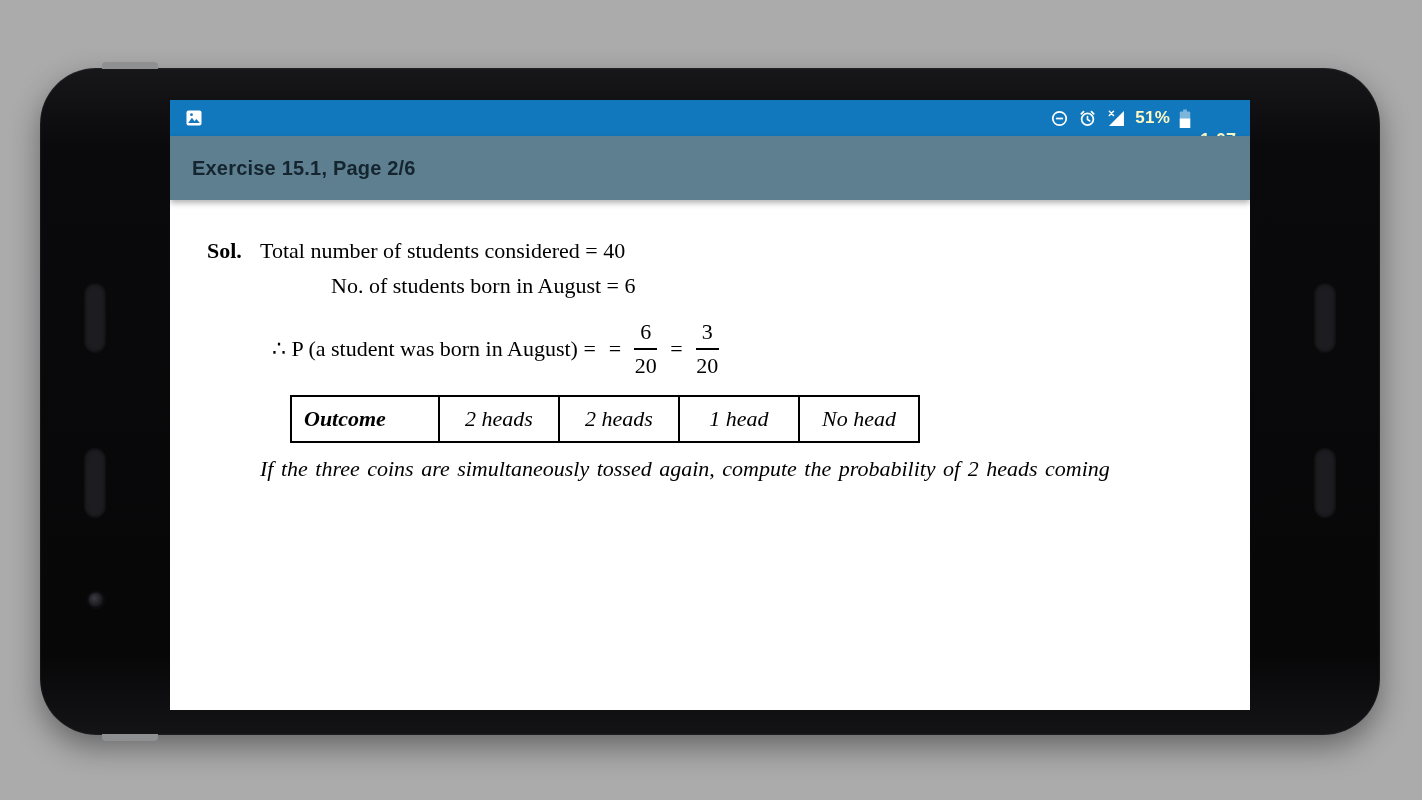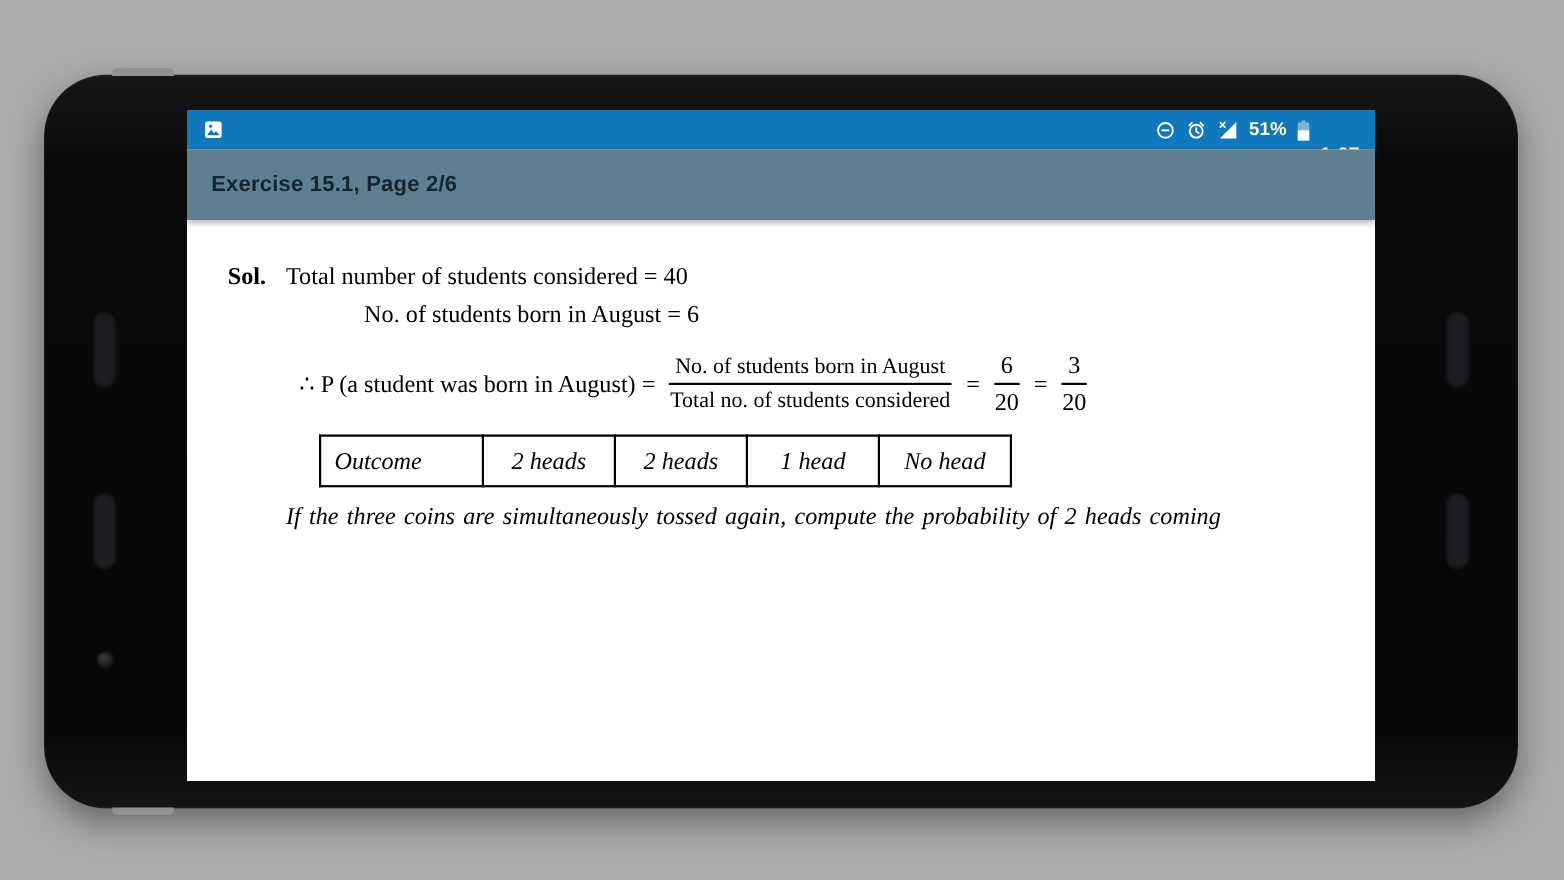--- a/index.html
+++ b/index.html
@@ -85,21 +85,21 @@
   .q-block{margin:22px 0 0 33px;}
   .q-label{display:inline-block;width:57px;font-weight:bold;}
   .q-text{font-style:italic;word-spacing:3px;}
   .q-line2{margin:9px 0 0 57px;font-style:italic;}
   .freq-table{
     margin:16px 0 0 120px;border-collapse:collapse;
   }
   .freq-table td{
     border:2px solid #000;padding:9px 12px;height:27px;
   }
-  .cell-label{font-weight:normal;font-style:italic;width:148px;}
+  .cell-label{font-weight:bold;font-style:italic;width:148px;}
   .cell-head{font-style:italic;text-align:center;width:120px;}
   .cell-num{text-align:center;width:120px;}
   .footer-line{margin:13px 0 0 90px;font-style:italic;word-spacing:2px;}
 </style>
 </head>
 <body>
 
 <div class="phone">
   <div class="phone-btn top"></div>
   <div class="phone-btn bottom"></div>
@@ -157,24 +157,20 @@
     <div class="content">
 
       <div class="sol-line">
         <span class="sol-label">Sol.</span><span>Total number of students considered = 40</span>
       </div>
 
       <div class="line2">No. of students born in August = 6</div>
 
       <div class="math-line">
         <span>∴  P (a student was born in August) =</span>
-        <span class="frac words">
-          <span class="num">No. of students born in August</span>
-          <span class="den">Total no. of students considered</span>
-        </span>
         <span class="eq-sign">=</span>
         <span class="frac">
           <span class="num">6</span>
           <span class="den">20</span>
         </span>
         <span class="eq-sign">=</span>
         <span class="frac">
           <span class="num">3</span>
           <span class="den">20</span>
         </span>

